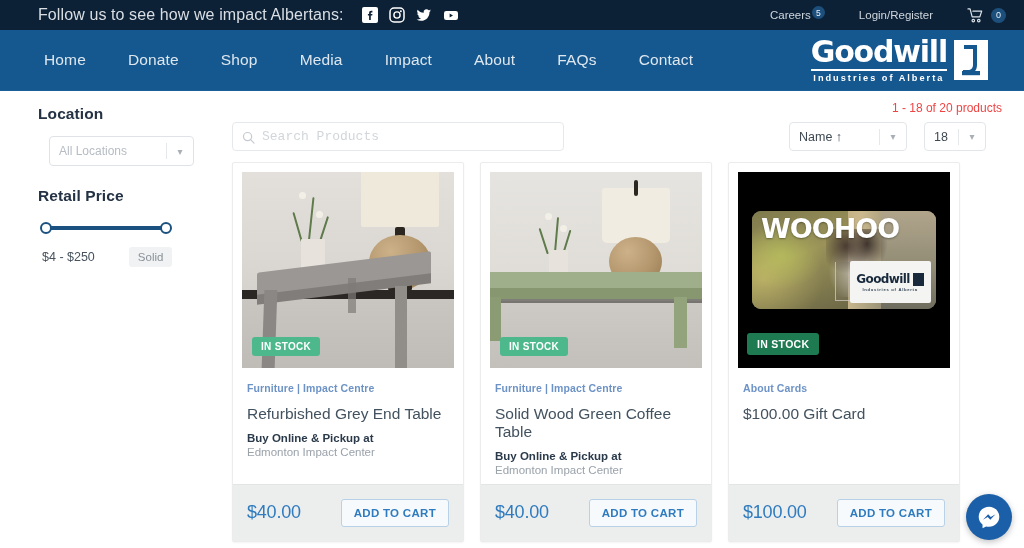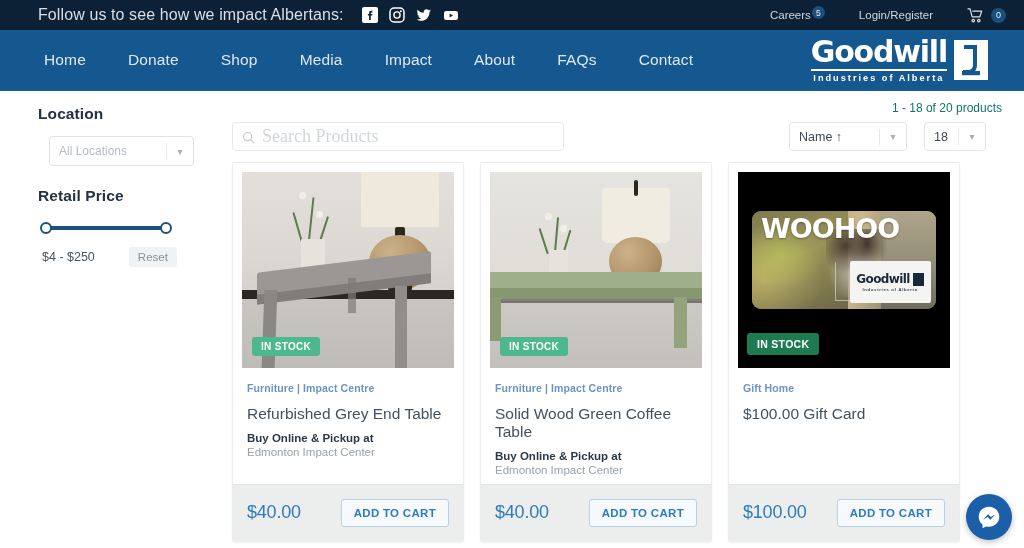--- a/index.html
+++ b/index.html
@@ -212,21 +212,21 @@
   }
 
   
   .content { flex: 1; padding: 0 16px 0 0; position: relative; }
 
   .count-line {
     position: absolute;
     right: 22px;
     top: 10px;
     font-size: 12px;
-    color: #0f766e;
+    color: #ef4444;
     white-space: nowrap;
   }
 
   .controls-row {
     display: flex;
     align-items: center;
     padding: 31px 6px 0 4px;
   }
   .search-box {
     width: 332px;
@@ -235,23 +235,23 @@
     border-radius: 4px;
     background: #fff;
     display: flex;
     align-items: center;
     padding-left: 9px;
     gap: 7px;
   }
   .search-box input {
     border: none; outline: none;
     flex: 1;
-    font-size: 18px;
+    font-size: 13px;
     color: #14532d;
-    font-family: Liberation Serif, serif;
+    font-family: Liberation Mono, monospace;
     background: transparent;
   }
   .search-box input::placeholder { color: #d2d6da; }
   .search-ico { width: 13px; height: 13px; flex: none; }
 
   .right-controls {
     margin-left: auto;
     display: flex;
     align-items: center;
     gap: 17px;
@@ -558,21 +558,21 @@
     </div>
 
     <div class="side-h bold price-head">Retail Price</div>
     <div class="slider-wrap">
       <div class="slider-track"></div>
       <div class="slider-knob left"></div>
       <div class="slider-knob right"></div>
     </div>
     <div class="price-row">
       <span class="price-range">$4 - $250</span>
-      <button class="reset-btn">Reset</button>
+      <button class="reset-btn">Solid</button>
     </div>
   </aside>
 
   <section class="content">
 
     <div class="count-line">1 - 18 of 20 products</div>
 
     <div class="controls-row">
       <div class="search-box">
         <span class="search-ico">
@@ -697,21 +697,21 @@
                     <span class="gc-logo-mark"></span>
                   </div>
                   <div class="gc-logo-sub">Industries of Alberta</div>
                 </div>
               </div>
             </div>
             <span class="stock-badge dark">IN STOCK</span>
           </div>
         </div>
         <div class="card-body">
-          <a class="cat-link">Gift Home</a>
+          <a class="cat-link">About Cards</a>
           <div class="prod-title">$100.00 Gift Card</div>
           <div class="pickup-label"></div>
           <div class="pickup-place"></div>
         </div>
         <div class="card-foot">
           <span class="price">$100.00</span>
           <button class="atc-btn">ADD TO CART</button>
         </div>
       </div>
 

